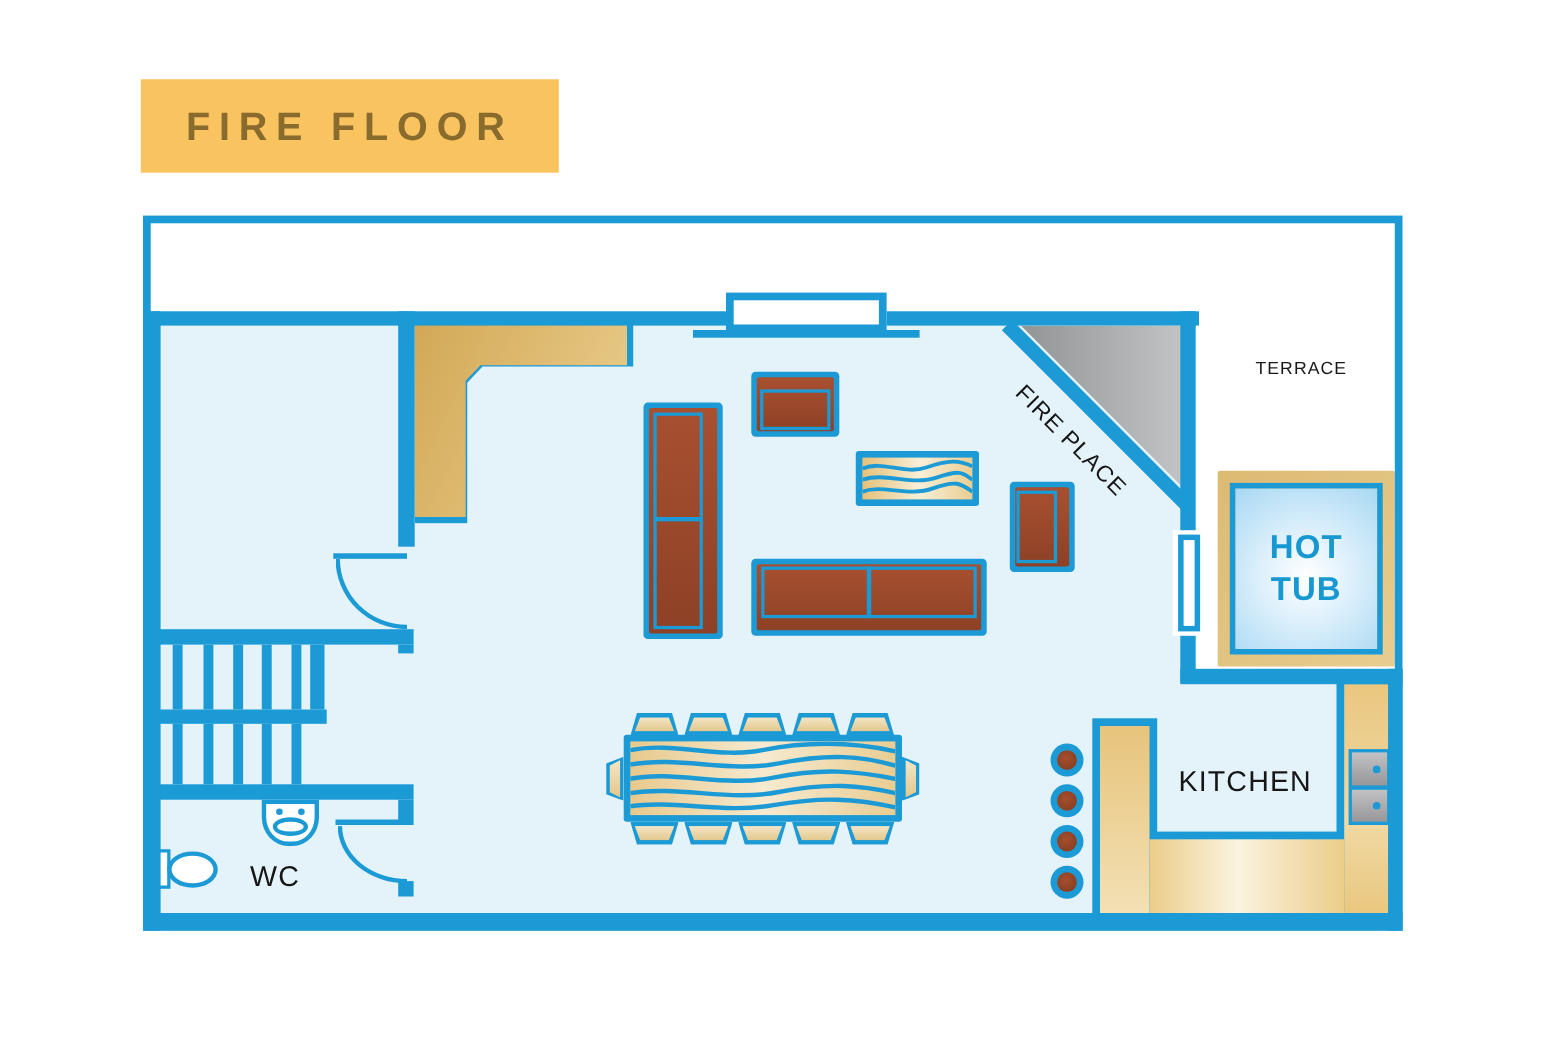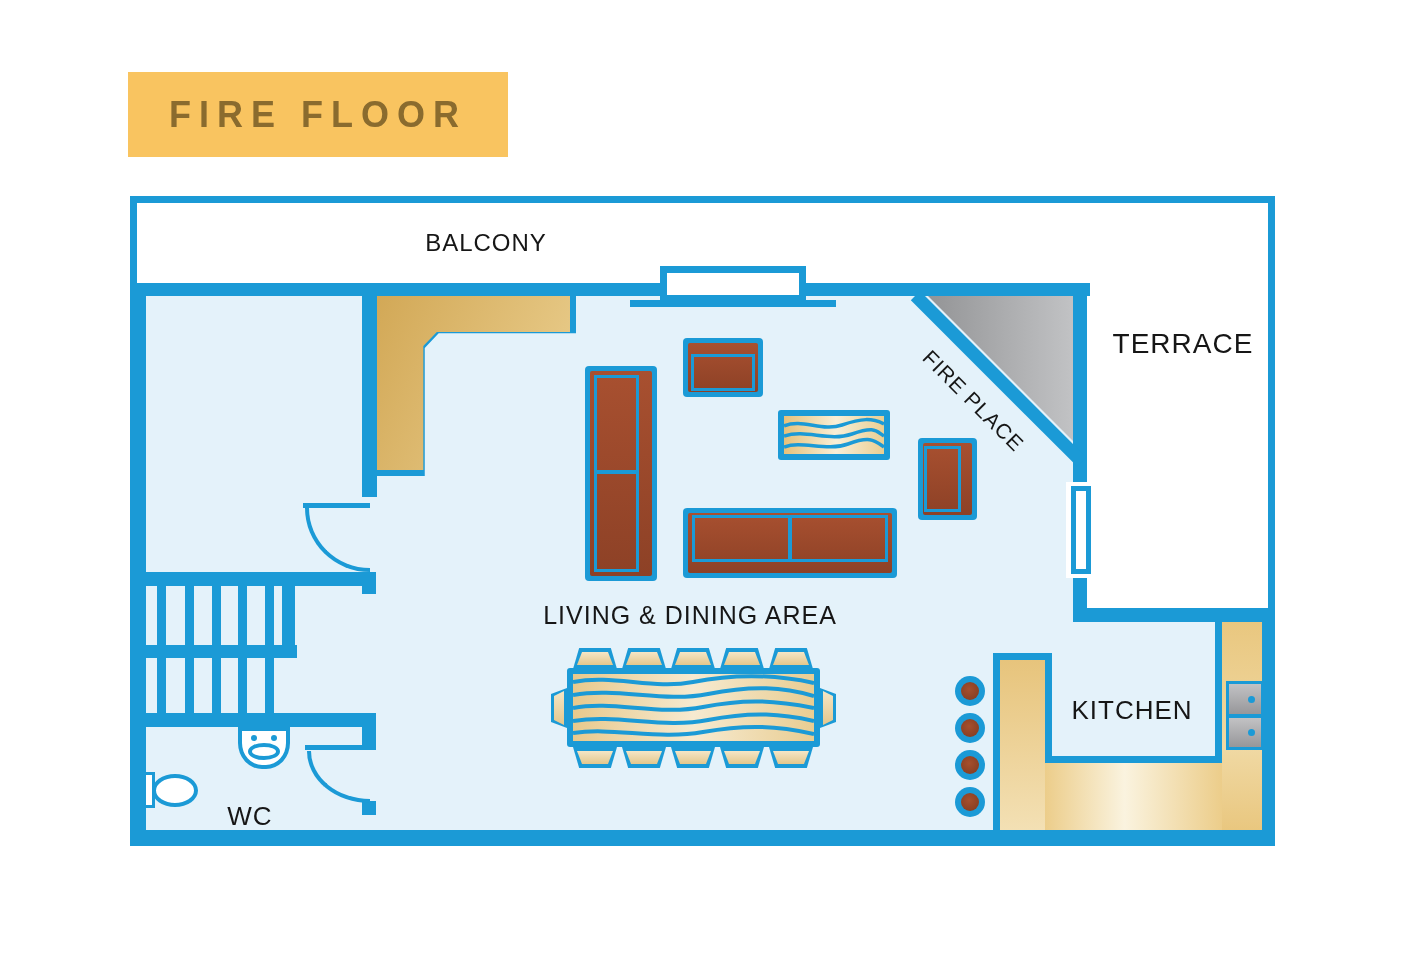--- a/index.html
+++ b/index.html
@@ -192,22 +192,28 @@
   </div>
 
   <div class="abs" style="left:530px;top:70px;width:146px;height:36px;background:#ffffff;border:7px solid #1b9ad6;box-sizing:border-box;"></div>
   <div class="blueline" style="left:500px;top:104px;width:206px;height:7px;"></div>
 
   <div class="blueline" style="left:173px;top:307px;width:67px;height:5px;"></div>
   <div class="arc" style="left:175px;top:312px;width:61px;height:60px;"></div>
   <div class="blueline" style="left:175px;top:549px;width:65px;height:5px;"></div>
   <div class="arc" style="left:177px;top:555px;width:59px;height:48px;"></div>
 
-
-  <div class="label" style="left:256px;top:32px;width:200px;font-size:24px;">BALCONY</div>
-  <div class="label" style="left:973px;top:130px;width:160px;font-size:28px;">TERRACE</div>
+  <div class="abs" style="left:977px;top:232px;width:161px;height:178px;background:linear-gradient(135deg,#dcba72,#e8cd90);border-radius:2px;">
+    <div class="abs" style="inset:11px;border:5px solid #1b9ad6;box-sizing:border-box;background:radial-gradient(circle at 50% 55%,#ffffff 0%,#d9eefb 45%,#a7d8f2 100%);display:flex;flex-direction:column;align-items:center;justify-content:center;">
+      <div style="color:#1798d0;font-size:30px;font-weight:600;letter-spacing:1px;line-height:38px;text-align:center;">
+        <div>HOT</div>
+        <div>TUB</div>
+      </div>
+    </div>
+  </div>
+
+  <div class="label" style="left:973px;top:130px;width:160px;font-size:16px;">TERRACE</div>
   <div class="label" style="left:763px;top:192px;width:160px;font-size:21px;transform:rotate(45deg);white-space:nowrap;">FIRE PLACE</div>
-  <div class="label" style="left:405px;top:404px;width:310px;font-size:25px;">LIVING &amp; DINING AREA</div>
   <div class="label" style="left:927px;top:498px;width:150px;font-size:26px;">KITCHEN</div>
-  <div class="label" style="left:80px;top:584px;width:80px;font-size:26px;margin-top:20px;">WC</div>
+  <div class="label" style="left:80px;top:584px;width:80px;font-size:26px;">WC</div>
 
   <div id="frame"></div>
 </div>
 
 </body></html>

